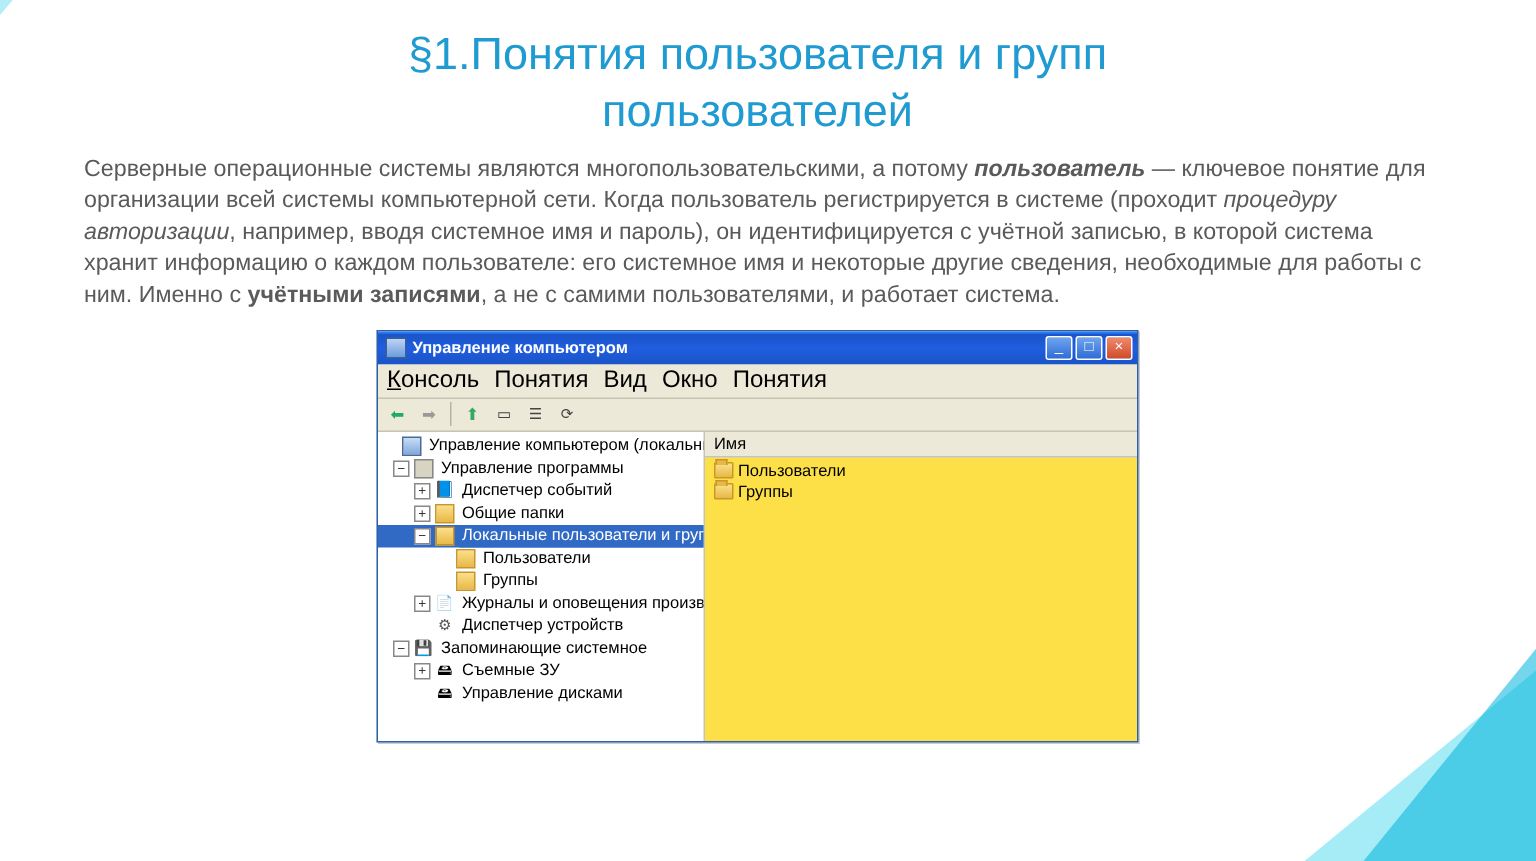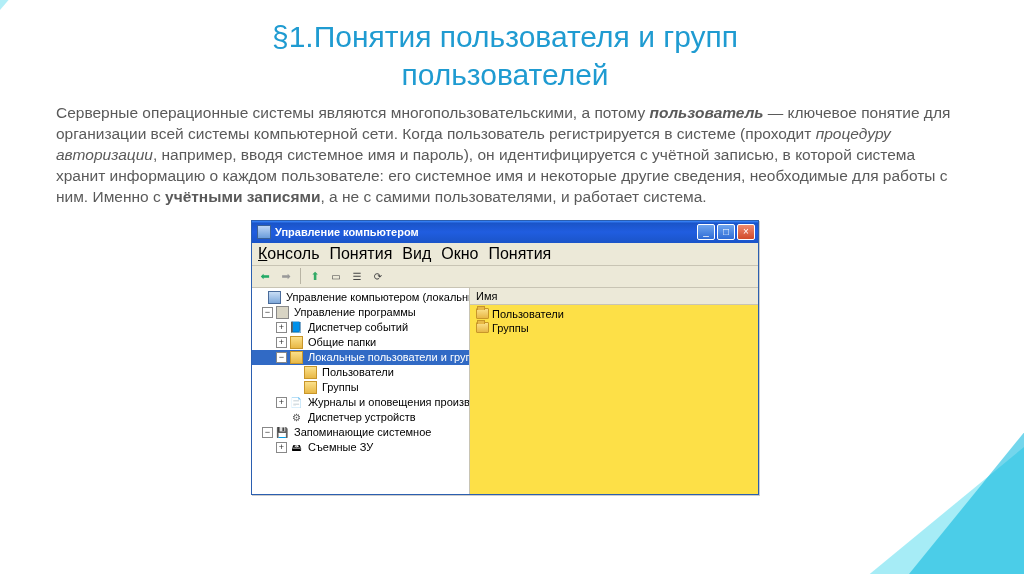--- a/index.html
+++ b/index.html
@@ -318,20 +318,26 @@
           </div>
 
           <div class="tree-row">
             <span class="ind" style="width:24px"></span>
             <span class="exp">+</span>
             <span class="ticn drive"></span>
             <span class="lbl">Съемные ЗУ</span>
           </div>
 
 
+          <div class="tree-row">
+            <span class="ind" style="width:24px"></span>
+            <span class="noexp"></span>
+            <span class="ticn drive"></span>
+            <span class="lbl">Управление дисками</span>
+          </div>
 
         </div>
       </div>
 
       <div class="list-pane">
         <div class="list-head">Имя</div>
         <div class="list-body">
           <div class="list-item">
             <span class="folder-icon"></span>
             <span>Пользователи</span>

